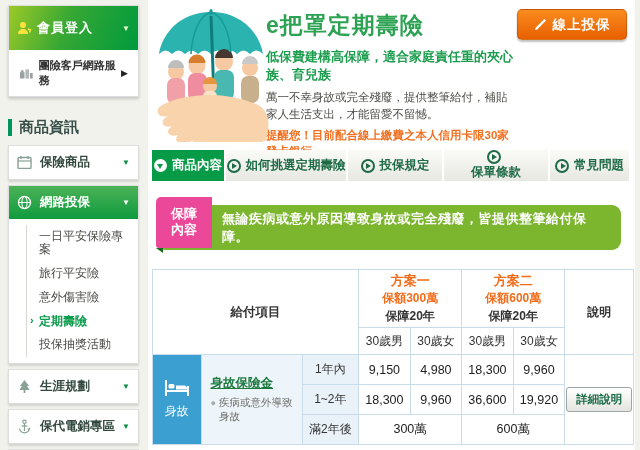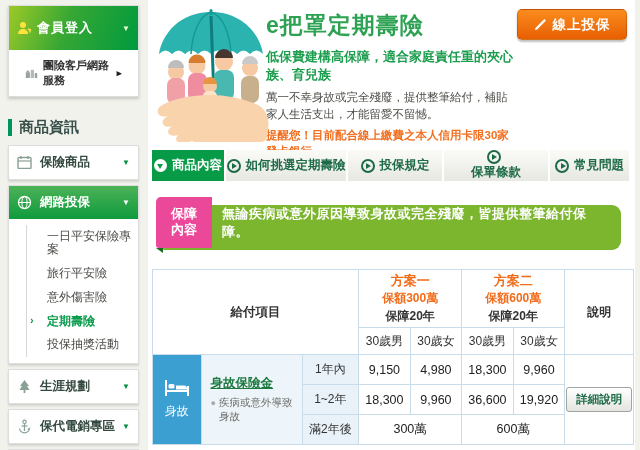--- a/index.html
+++ b/index.html
@@ -7,36 +7,36 @@
   body { font-family:"Liberation Sans","DejaVu Sans",sans-serif; background:#f2f2ec; color:#333; }
   .layout { display:flex; width:640px; height:450px; }
 
   
   .sidebar { width:148px; flex:none; padding:5px 5px 0 8px; }
   .login-card { width:131px; background:#fff; border:1px solid #ddd; box-shadow:0 2px 3px rgba(0,0,0,.18); }
   .login-btn { height:44px; background:linear-gradient(110deg,#9cc927 0%,#36a734 45%,#009a3e 100%);
     display:flex; align-items:center; padding:0 8px; cursor:pointer; }
   .login-btn .txt { color:#fff; font-weight:bold; font-size:13px; letter-spacing:1px; margin-left:5px; }
   .login-btn .caret { margin-left:auto; color:#eaffcf; font-size:8px; }
-  .group-row { display:flex; align-items:center; padding:8px 16px; cursor:pointer;font-family:Liberation Mono, monospace; }
+  .group-row { display:flex; align-items:center; padding:8px 10px; cursor:pointer; }
   .group-row .txt { font-size:11px; color:#333; font-weight:bold; margin-left:5px; }
   .group-row .arr { font-size:9px; color:#222; margin-left:2px; }
   .section-title { margin:22px 0 9px 0; font-size:15px; font-weight:bold; color:#39504a;
     border-left:4px solid #00955a; padding-left:7px; line-height:1.1; }
   .menu { width:131px; }
   .menu-box { background:#fff; border:1px solid #ddd; box-shadow:0 2px 2px rgba(0,0,0,.12); margin-bottom:5px; }
   .menu-item { height:33px; display:flex; align-items:center; padding:0 8px; cursor:pointer; font-size:12.5px; font-weight:bold; color:#33493f; }
   .menu-item .mi-icon { width:17px; height:15px; color:#8aa195; flex:none; display:flex; align-items:center; }
   .menu-item .lbl { margin-left:6px; }
   .menu-item .caret { margin-left:auto; font-size:8px; color:#0a8f45; }
   .menu-item.active { background:linear-gradient(180deg,#4cb257 0%,#0f9a3e 100%); color:#fff; }
   .menu-item.active .mi-icon, .menu-item.active .caret { color:#fff; }
   .submenu { padding:6px 0 6px 0; }
   .submenu-item { position:relative; margin-left:17px; border-left:1px solid #d8d8d3;
-    padding:5px 4px 5px 20px; font-size:12px; color:#4a4a46; cursor:pointer; line-height:1.15; }
+    padding:5px 4px 5px 12px; font-size:12px; color:#4a4a46; cursor:pointer; line-height:1.15; }
   .submenu-item.active { color:#0a9d4c; font-weight:bold; }
   .submenu-item.active .mark { position:absolute; left:3px; top:4px; color:#0a9d4c; font-size:11px; font-weight:bold; }
 
   
   .content { flex:1; background:#fff; margin:0 5px 0 0; padding:2px 6px 0 4px; overflow:hidden; }
 
   .hero { display:flex; height:142px; }
   .hero-illo { width:104px; flex:none; position:relative; }
   .hero-illo svg { position:absolute; left:-2px; top:4px; }
   .hero-text { flex:1; padding:8px 2px 0 10px; }
@@ -61,21 +61,21 @@
   .tab-ico { width:13px; height:13px; border-radius:50%; flex:none; margin-right:5px; position:relative; }
   .tab.active .tab-ico { background:#fff; }
   .tab.active .tab-ico::after { content:""; position:absolute; left:3.2px; top:4.5px;
     border-left:3.5px solid transparent; border-right:3.5px solid transparent; border-top:5px solid #089b47; }
   .tab:not(.active) .tab-ico { border:2px solid #1e6b47; width:14px; height:14px; }
   .tab:not(.active) .tab-ico::after { content:""; position:absolute; left:3.5px; top:2.2px;
     border-top:3px solid transparent; border-bottom:3px solid transparent; border-left:5px solid #1e6b47; }
 
   .coverage { position:relative; height:60px; margin-top:16px; }
   .coverage-banner { position:absolute; left:4px; right:8px; top:8px; height:45px; background:#7cb52e;
-    border-radius:9px; display:flex; padding:0 14px 0 66px;
+    border-radius:9px; display:flex; align-items:center; padding:0 14px 0 66px;
     color:#fff; font-size:13px; font-weight:bold; letter-spacing:.5px; }
   .coverage-label { position:absolute; left:4px; top:0; width:56px; height:51px; background:#ec4899;
     border-radius:5px 0 0 3px; color:#fff; font-size:13px; font-weight:bold; text-align:center;
     padding-top:9px; line-height:1.25; z-index:2; }
   .coverage-label::after { content:""; position:absolute; left:0; bottom:-5px;
     border-left:7px solid transparent; border-top:5px solid #176e1c; }
 
   table.rate { border-collapse:collapse; margin-top:12px; width:482px; table-layout:fixed; }
   .rate th, .rate td { border:1px solid #c9dcea; text-align:center; vertical-align:middle;
     font-size:12px; color:#333; background:#fff; }

